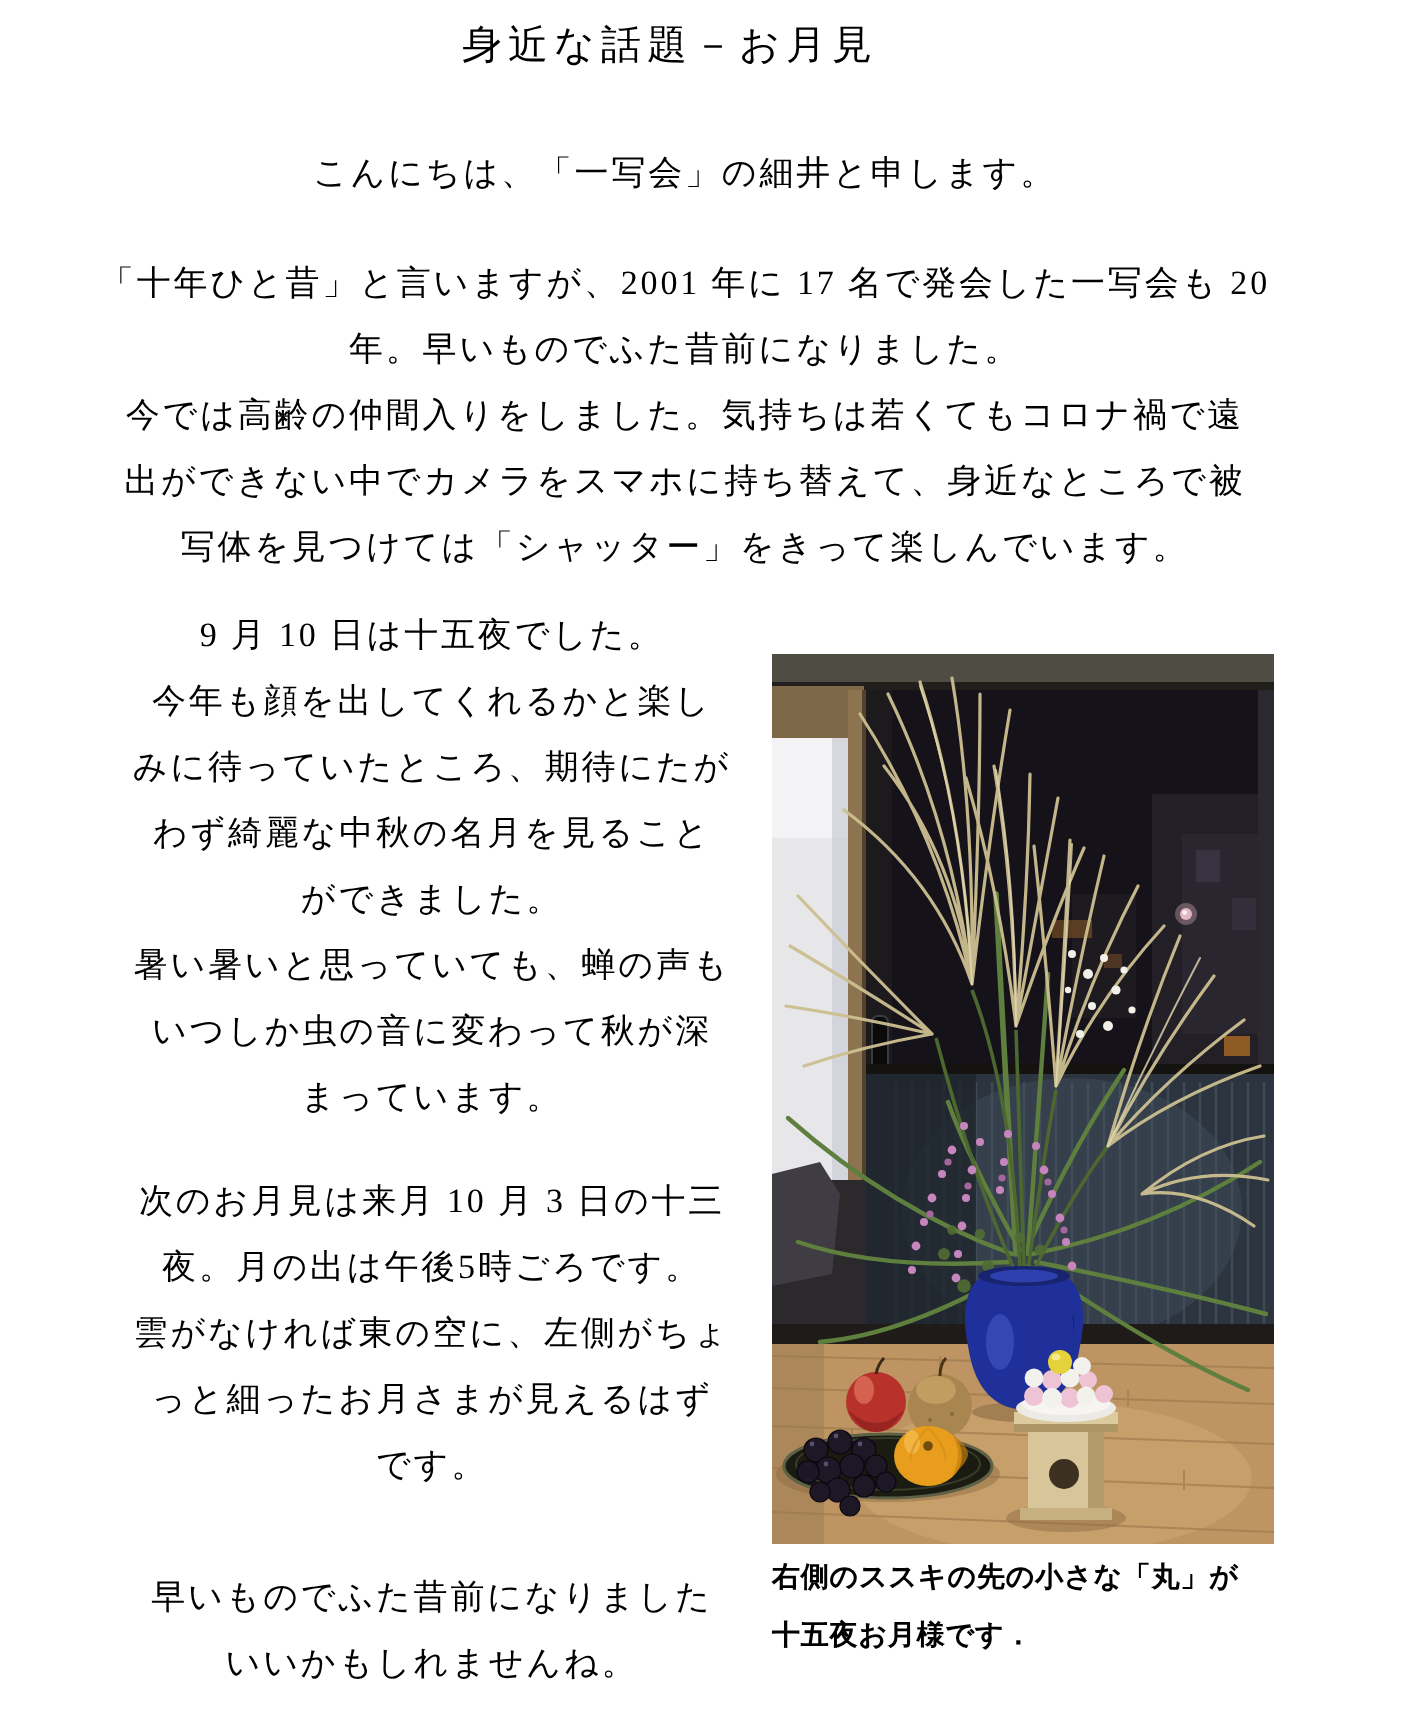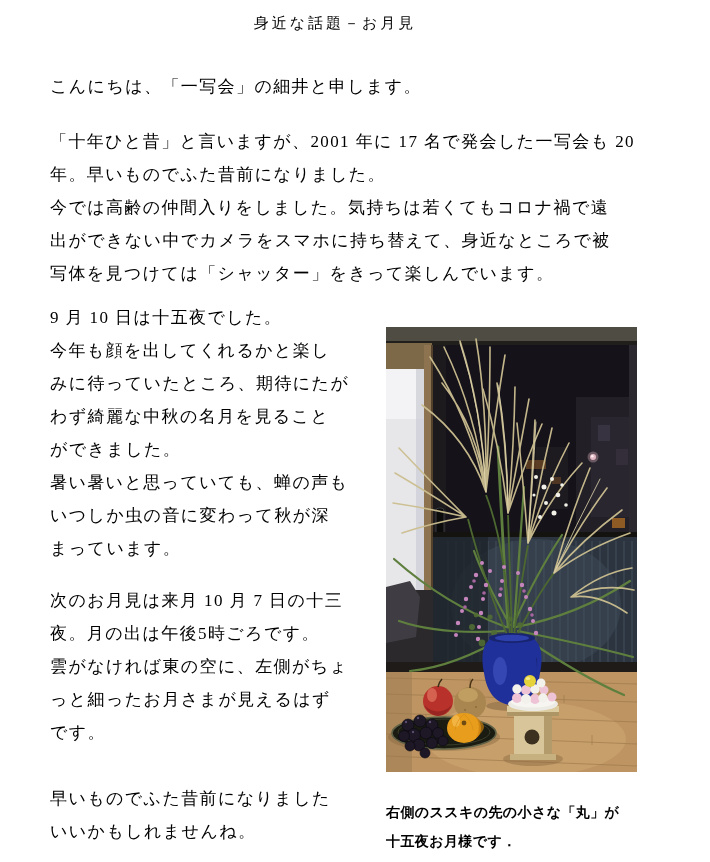--- a/index.html
+++ b/index.html
@@ -1,27 +1,27 @@
 <!DOCTYPE html>
 <html><head>
 <meta charset="utf-8">
 <style>
   html,body{margin:0;padding:0;background:#ffffff;}
   .page{position:relative;width:710px;height:862px;background:#fff;overflow:hidden;
         font-family:"Liberation Serif","DejaVu Serif",serif;color:#000;}
   .title{position:absolute;left:50px;top:7px;width:570px;margin:0;
-         font-size:15px;font-weight:400;text-align:center;letter-spacing:3px;line-height:33px;}
-  .para{position:absolute;white-space:pre;font-size:17px;line-height:33px;letter-spacing:1.4px;}
+         font-size:20px;font-weight:400;text-align:center;letter-spacing:3px;line-height:33px;}
+  .para{position:absolute;white-space:pre;font-size:17px;line-height:33px;letter-spacing:1.4px;text-align:center;}
   .wide{left:50px;width:585px;}
   .narrow{left:50px;width:332px;}
   .photo{position:absolute;left:386px;top:327px;width:251px;height:445px;margin:0;}
   .photo svg{display:block;}
   .caption{position:absolute;left:386px;top:775px;width:258px;white-space:pre;
-           font-family:Liberation Mono, monospace;font-weight:700;
-           font-size:14px;line-height:29px;letter-spacing:0.4px;margin-top:24px;}
+           font-family:Liberation Serif, serif;font-weight:700;
+           font-size:14px;line-height:29px;letter-spacing:0.4px;}
 </style>
 </head>
 <body>
 
 <div class="page">
 
   <h1 class="title">身近な話題－お月見</h1>
 
   <div class="para wide" style="top:70px">こんにちは、「一写会」の細井と申します。</div>
   <div class="para wide" style="top:125px">「十年ひと昔」と言いますが、2001 年に 17 名で発会した一写会も 20
@@ -30,21 +30,21 @@
 出ができない中でカメラをスマホに持ち替えて、身近なところで被
 写体を見つけては「シャッター」をきって楽しんでいます。</div>
   <div class="para narrow" style="top:301px">9 月 10 日は十五夜でした。
 今年も顔を出してくれるかと楽し
 みに待っていたところ、期待にたが
 わず綺麗な中秋の名月を見ること
 ができました。
 暑い暑いと思っていても、蝉の声も
 いつしか虫の音に変わって秋が深
 まっています。</div>
-  <div class="para narrow" style="top:584px">次のお月見は来月 10 月 7 日の十三
+  <div class="para narrow" style="top:584px">次のお月見は来月 10 月 3 日の十三
 夜。月の出は午後5時ごろです。
 雲がなければ東の空に、左側がちょ
 っと細ったお月さまが見えるはず
 です。</div>
   <div class="para narrow" style="top:782px">早いものでふた昔前になりました
 いいかもしれませんね。</div>
 
   <figure class="photo">
     <svg viewBox="0 0 251 445" width="251" height="445" xmlns="http://www.w3.org/2000/svg" role="img">
 

